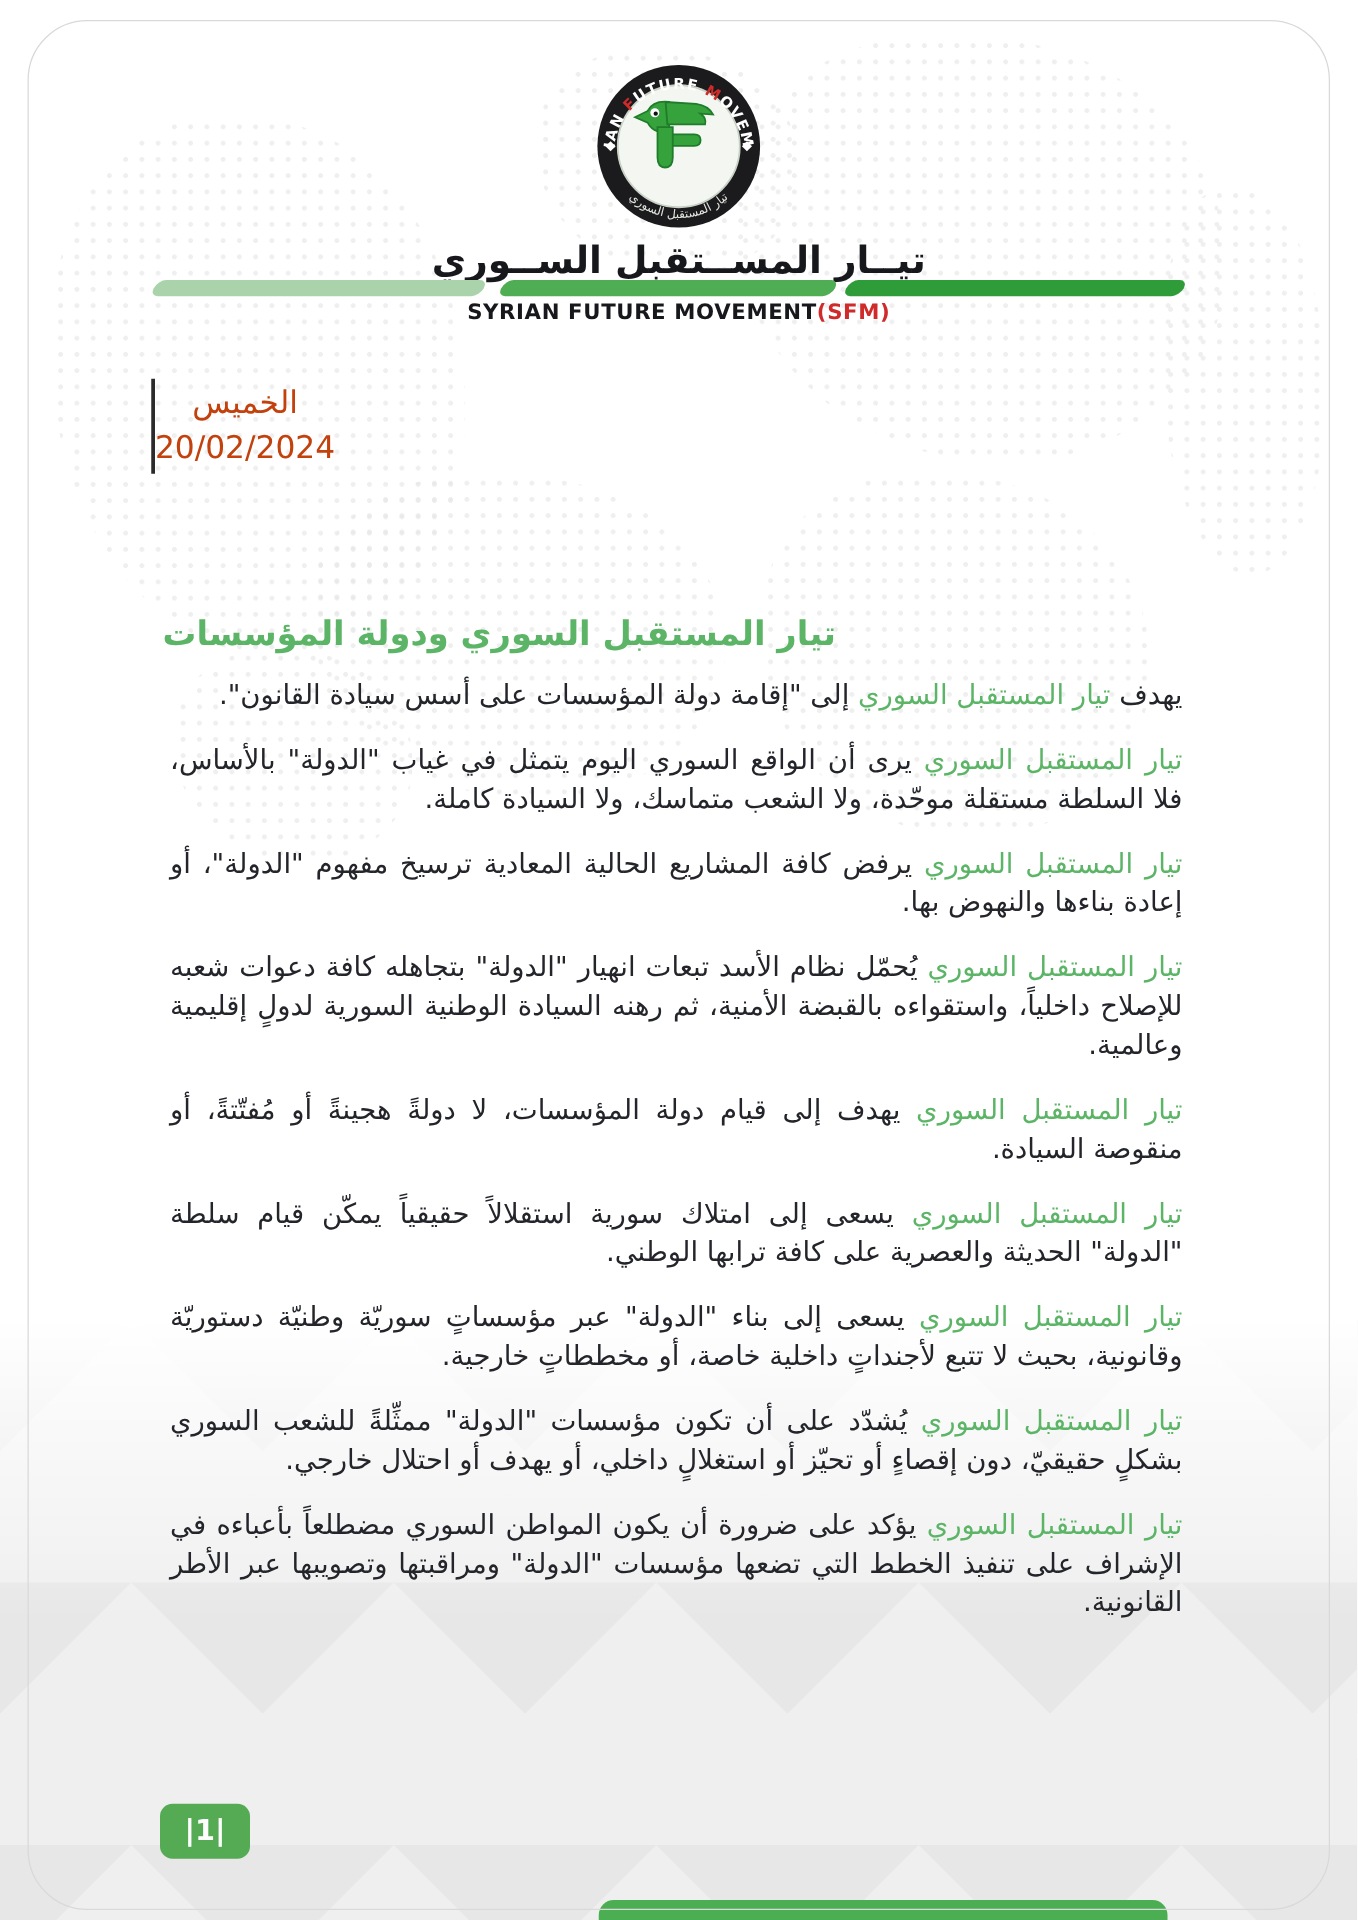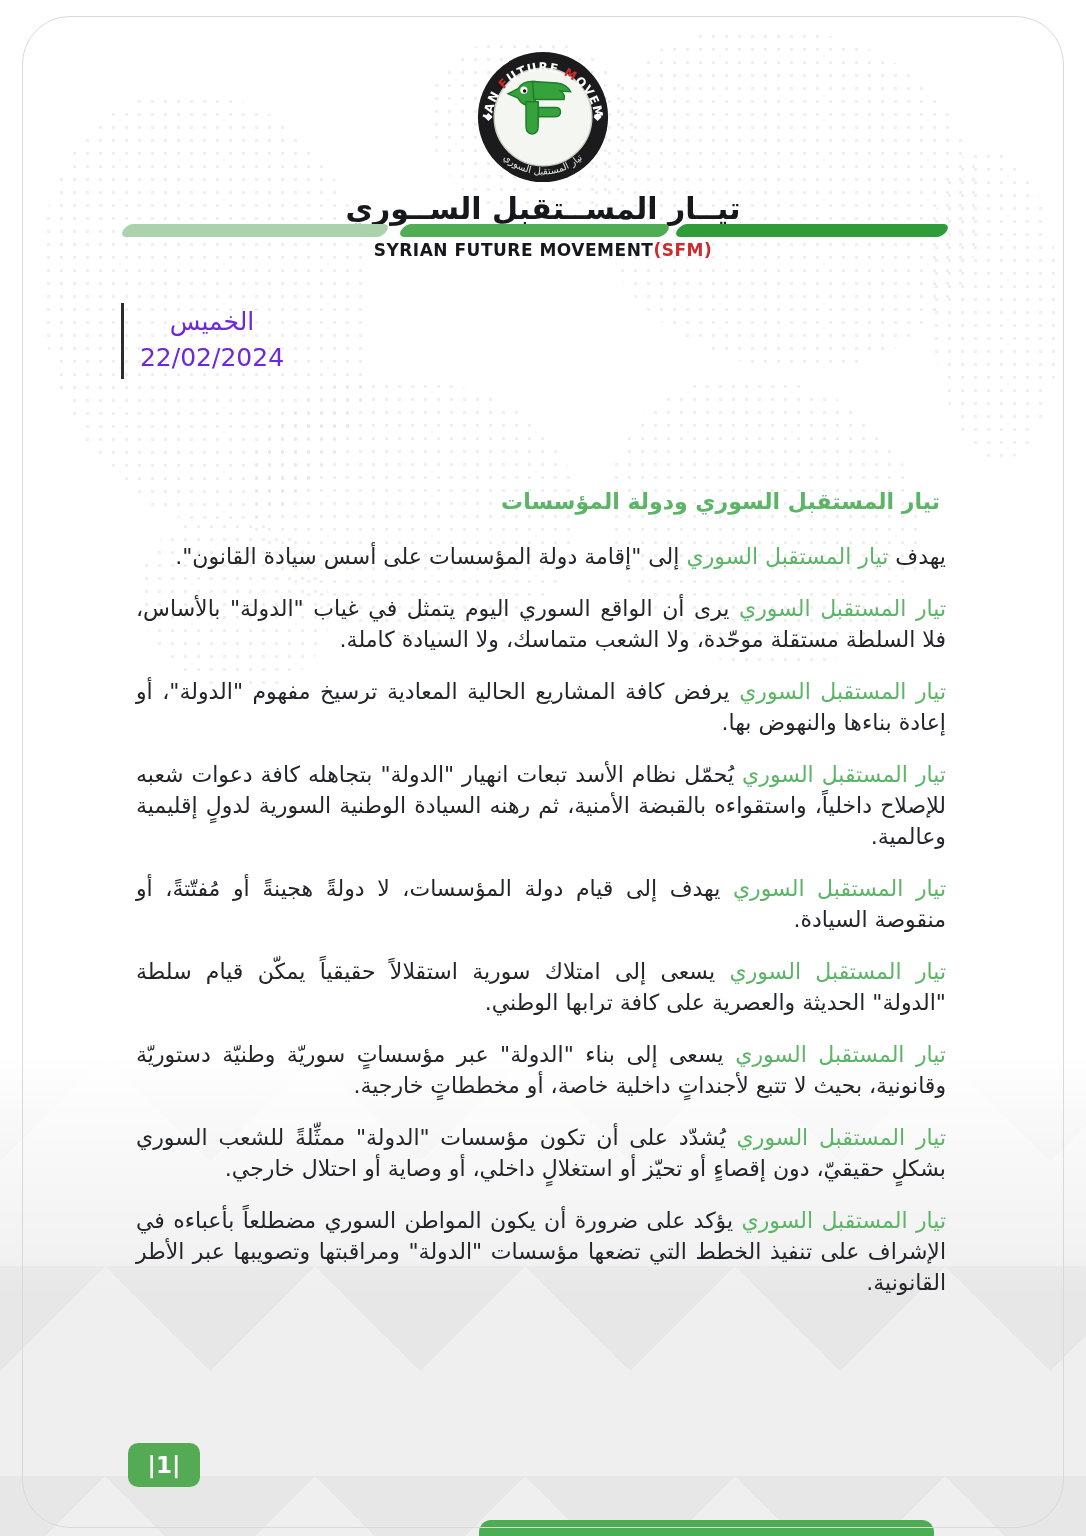--- a/index.html
+++ b/index.html
@@ -53,29 +53,29 @@
   .bar.b-mid{left:401px;top:224px;width:267px;background:var(--green-bar-mid,#4fae53);}
   .bar.b-dark{left:677px;top:224px;width:270px;background:var(--green-bar-dark,#2f9c3a);}
 
   
   .hdr-right{
     position:absolute;top:294px;right:146px;width:420px;
     direction:rtl;text-align:right;color:#1c1e24;font-size:25px;line-height:43px;
   }
   .hdr-rule{width:286px;height:2px;background:#9a9a9a;margin-top:12px;}
   .hdr-left{
-    position:absolute;top:304px;left:133px;width:158px;
-    direction:rtl;text-align:center;color:#6d28d9;font-size:25px;line-height:36px;
+    position:absolute;top:304px;left:117px;width:158px;
+    direction:rtl;text-align:center;color:#c2410c;font-size:25px;line-height:36px;
   }
   .vline{position:absolute;left:121px;top:303px;width:3px;height:76px;background:#2b2b2b;}
 
   
   .doc-title{
-    position:absolute;top:474px;left:130px;width:810px;text-align:right;
-    direction:rtl;font-size:22px;font-weight:bold;color:var(--green-accent,#5cb567);
+    position:absolute;top:474px;left:130px;width:810px;text-align:left;
+    direction:rtl;font-size:27px;font-weight:bold;color:var(--green-accent,#5cb567);
   }
   .paras{
     position:absolute;top:541px;left:136px;width:810px;
     direction:rtl;text-align:justify;font-size:22px;line-height:31px;color:var(--text-dark,#23252a);
   }
   .paras p{margin:0 0 21px 0;}
   .paras .lead{color:var(--green-accent,#5cb567);}
 
   
   .page-badge{
@@ -134,34 +134,34 @@
     </div>
 
     <div class="bar b-light"></div>
     <div class="bar b-mid"></div>
     <div class="bar b-dark"></div>
 
 
     <div class="vline"></div>
     <div class="hdr-left">
       <div>الخميس</div>
-      <div>22/02/2024</div>
+      <div>20/02/2024</div>
     </div>
 
     <h1 class="doc-title">تيار المستقبل السوري ودولة المؤسسات</h1>
 
     <div class="paras">
         <p><span class="pre-text">يهدف </span><span class="lead">تيار المستقبل السوري</span><span class="rest"> إلى "إقامة دولة المؤسسات على أسس سيادة القانون".</span></p>
         <p><span class="lead">تيار المستقبل السوري</span><span class="rest"> يرى أن الواقع السوري اليوم يتمثل في غياب "الدولة" بالأساس، فلا السلطة مستقلة موحّدة، ولا الشعب متماسك، ولا السيادة كاملة.</span></p>
         <p><span class="lead">تيار المستقبل السوري</span><span class="rest"> يرفض كافة المشاريع الحالية المعادية ترسيخ مفهوم "الدولة"، أو إعادة بناءها والنهوض بها.</span></p>
         <p><span class="lead">تيار المستقبل السوري</span><span class="rest"> يُحمّل نظام الأسد تبعات انهيار "الدولة" بتجاهله كافة دعوات شعبه للإصلاح داخلياً، واستقواءه بالقبضة الأمنية، ثم رهنه السيادة الوطنية السورية لدولٍ إقليمية وعالمية.</span></p>
         <p><span class="lead">تيار المستقبل السوري</span><span class="rest"> يهدف إلى قيام دولة المؤسسات، لا دولةً هجينةً أو مُفتّتةً، أو منقوصة السيادة.</span></p>
         <p><span class="lead">تيار المستقبل السوري</span><span class="rest"> يسعى إلى امتلاك سورية استقلالاً حقيقياً يمكّن قيام سلطة "الدولة" الحديثة والعصرية على كافة ترابها الوطني.</span></p>
         <p><span class="lead">تيار المستقبل السوري</span><span class="rest"> يسعى إلى بناء "الدولة" عبر مؤسساتٍ سوريّة وطنيّة دستوريّة وقانونية، بحيث لا تتبع لأجنداتٍ داخلية خاصة، أو مخططاتٍ خارجية.</span></p>
-        <p><span class="lead">تيار المستقبل السوري</span><span class="rest"> يُشدّد على أن تكون مؤسسات "الدولة" ممثِّلةً للشعب السوري بشكلٍ حقيقيّ، دون إقصاءٍ أو تحيّز أو استغلالٍ داخلي، أو وصاية أو احتلال خارجي.</span></p>
+        <p><span class="lead">تيار المستقبل السوري</span><span class="rest"> يُشدّد على أن تكون مؤسسات "الدولة" ممثِّلةً للشعب السوري بشكلٍ حقيقيّ، دون إقصاءٍ أو تحيّز أو استغلالٍ داخلي، أو يهدف أو احتلال خارجي.</span></p>
         <p><span class="lead">تيار المستقبل السوري</span><span class="rest"> يؤكد على ضرورة أن يكون المواطن السوري مضطلعاً بأعباءه في الإشراف على تنفيذ الخطط التي تضعها مؤسسات "الدولة" ومراقبتها وتصويبها عبر الأطر القانونية.</span></p>
       </div>
 
     <div class="page-badge">|1|</div>
     <div class="bottom-bar"></div>
 
   </div>
 </div>
 
 </body></html>

